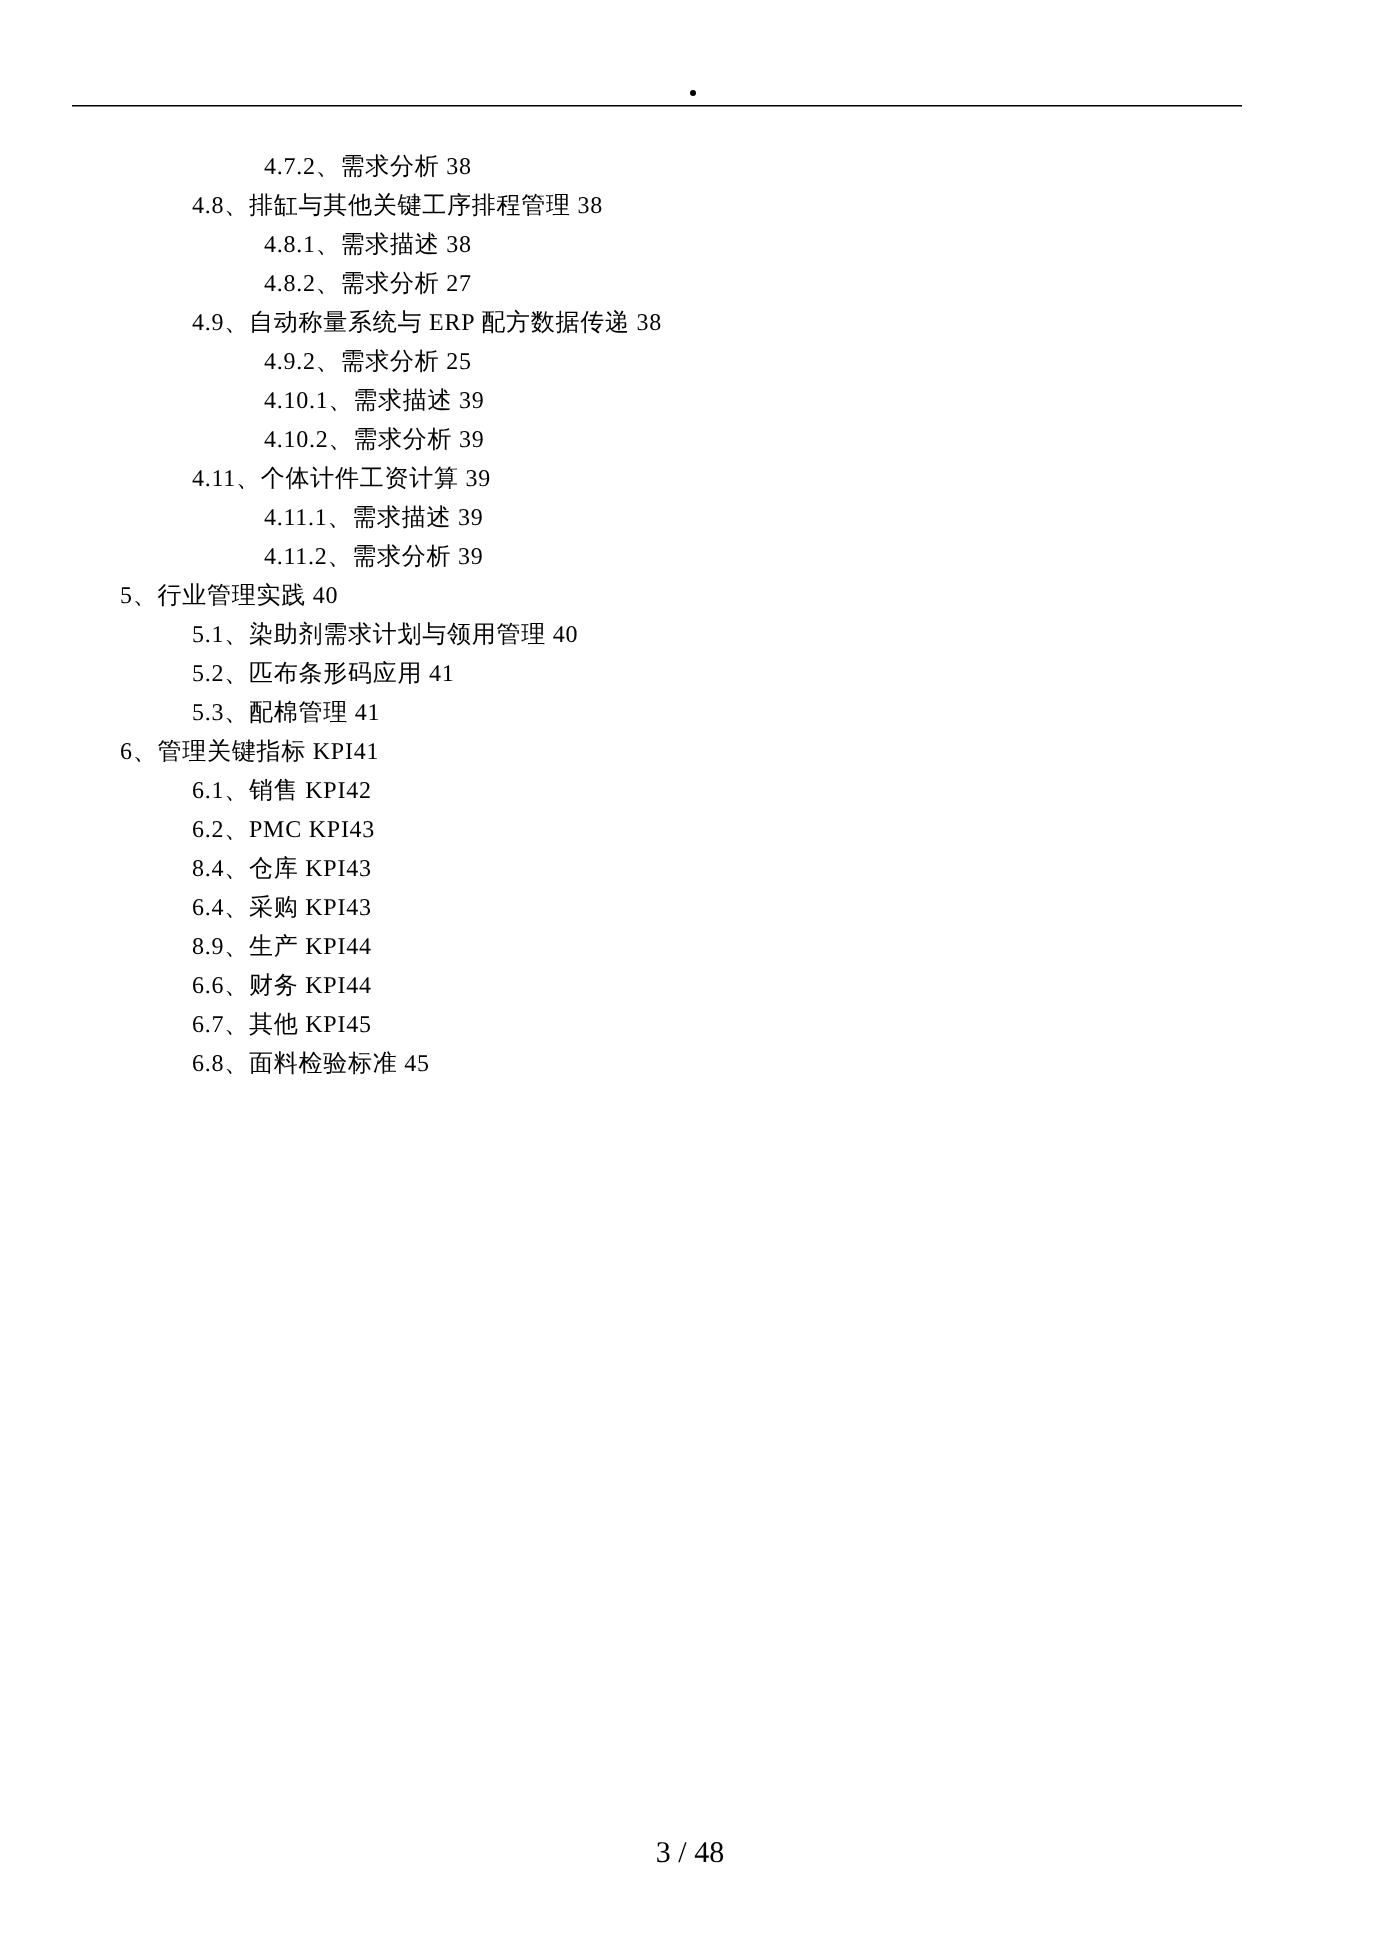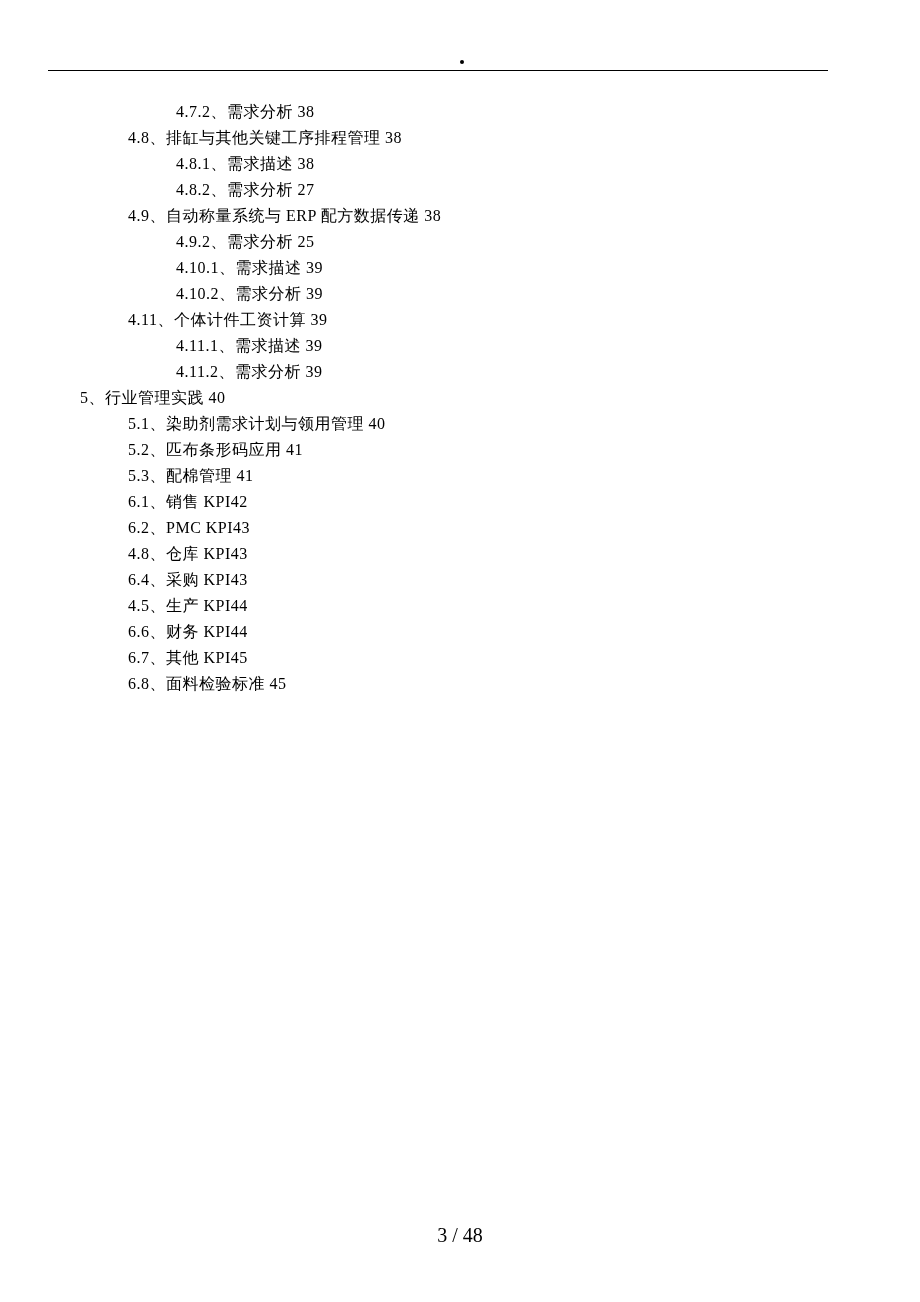--- a/index.html
+++ b/index.html
@@ -61,25 +61,26 @@
       <div class="toc-line l3">4.9.2、需求分析 25</div>
       <div class="toc-line l3">4.10.1、需求描述 39</div>
       <div class="toc-line l3">4.10.2、需求分析 39</div>
       <div class="toc-line l2">4.11、个体计件工资计算 39</div>
       <div class="toc-line l3">4.11.1、需求描述 39</div>
       <div class="toc-line l3">4.11.2、需求分析 39</div>
       <div class="toc-line l1">5、行业管理实践 40</div>
       <div class="toc-line l2">5.1、染助剂需求计划与领用管理 40</div>
       <div class="toc-line l2">5.2、匹布条形码应用 41</div>
       <div class="toc-line l2">5.3、配棉管理 41</div>
+      <div class="toc-line l1">6、管理关键指标 KPI41</div>
       <div class="toc-line l2">6.1、销售 KPI42</div>
       <div class="toc-line l2">6.2、PMC KPI43</div>
-      <div class="toc-line l2">4.8、仓库 KPI43</div>
+      <div class="toc-line l2">8.4、仓库 KPI43</div>
       <div class="toc-line l2">6.4、采购 KPI43</div>
-      <div class="toc-line l2">4.5、生产 KPI44</div>
+      <div class="toc-line l2">8.9、生产 KPI44</div>
       <div class="toc-line l2">6.6、财务 KPI44</div>
       <div class="toc-line l2">6.7、其他 KPI45</div>
       <div class="toc-line l2">6.8、面料检验标准 45</div>
     </div>
 </div>
 
 <div class="footer">
   <span>3 / 48</span>
 </div>
 

